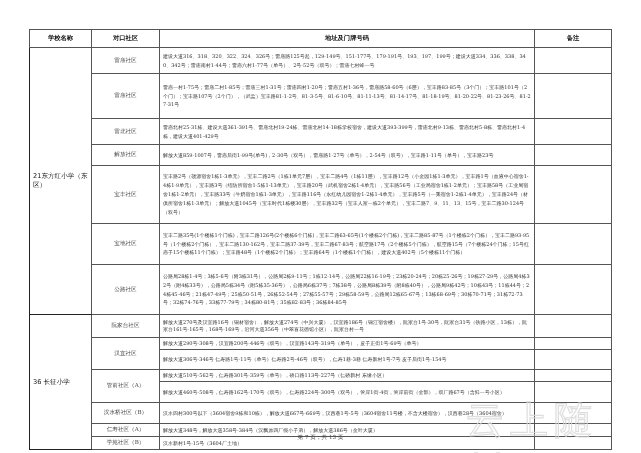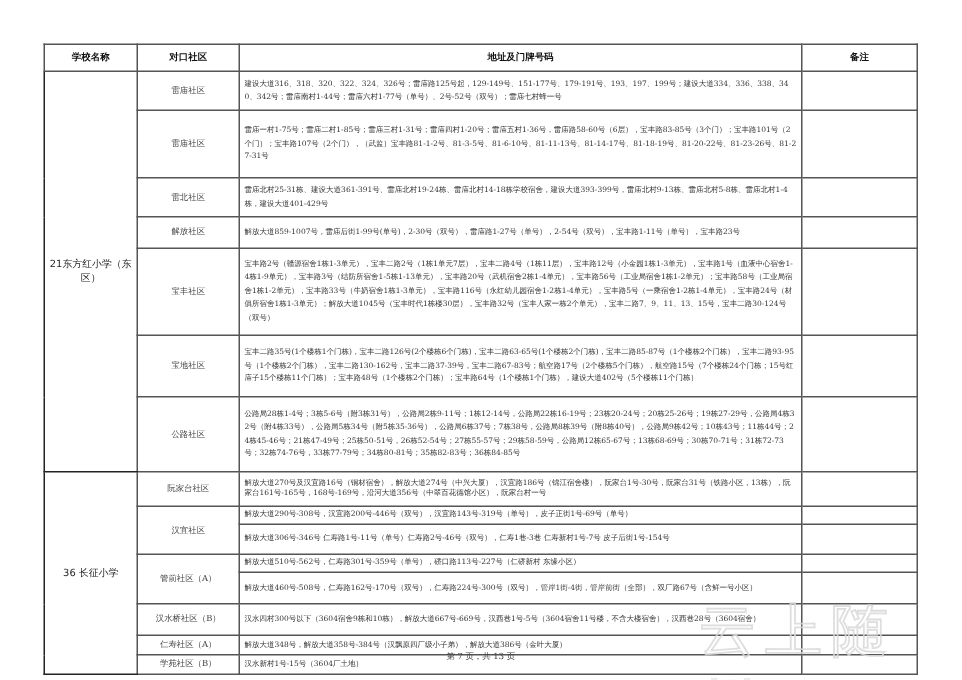--- a/index.html
+++ b/index.html
@@ -3,21 +3,21 @@
 <meta charset="utf-8">
 <style>
   html, body { margin:0; padding:0; background:#ffffff; }
   body { width:641px; height:453px; position:relative; overflow:hidden;
          font-family:"DejaVu Serif", serif; color:#222; }
   table.reg { position:absolute; left:29px; top:29px; border-collapse:collapse;
               table-layout:fixed; width:582px; }
   table.reg td, table.reg th { border:1px solid #555; padding:1px 3px; vertical-align:middle; }
   table.reg th { font-family:"DejaVu Sans", sans-serif; font-size:6.3px; font-weight:bold;
                  height:15px; text-align:center; color:#111; }
-  table.reg td.school { text-align:center; font-family:"DejaVu Sans", sans-serif;
+  table.reg td.school { text-align:left; font-family:"DejaVu Sans", sans-serif;
                         font-size:6.6px; color:#222; border-left:1.5px solid #222;
                         border-bottom:1.5px solid #222;margin-left:34px; }
   table.reg td.comm { text-align:center; font-size:5.6px; color:#444; }
   table.reg td.addr { font-size:5.0px; line-height:8.9px; color:#333; text-align:left;
                       word-break:break-all; }
   table.reg td.note { font-size:5px; }
   .col1 { width:62px; } .col2 { width:68px; } .col3 { width:375px; } .col4 { width:77px; }
   .thick-top td { border-top:1.5px solid #222; }
   .footer { position:absolute; top:434px; left:0; width:641px; text-align:center;
             font-size:5.6px; color:#444; }

